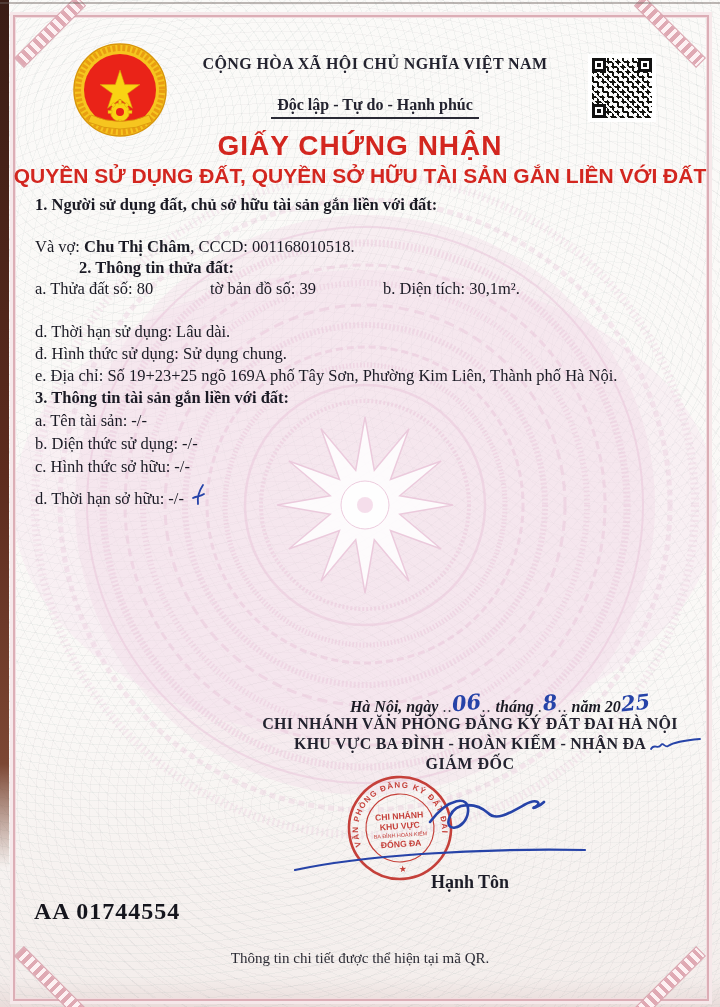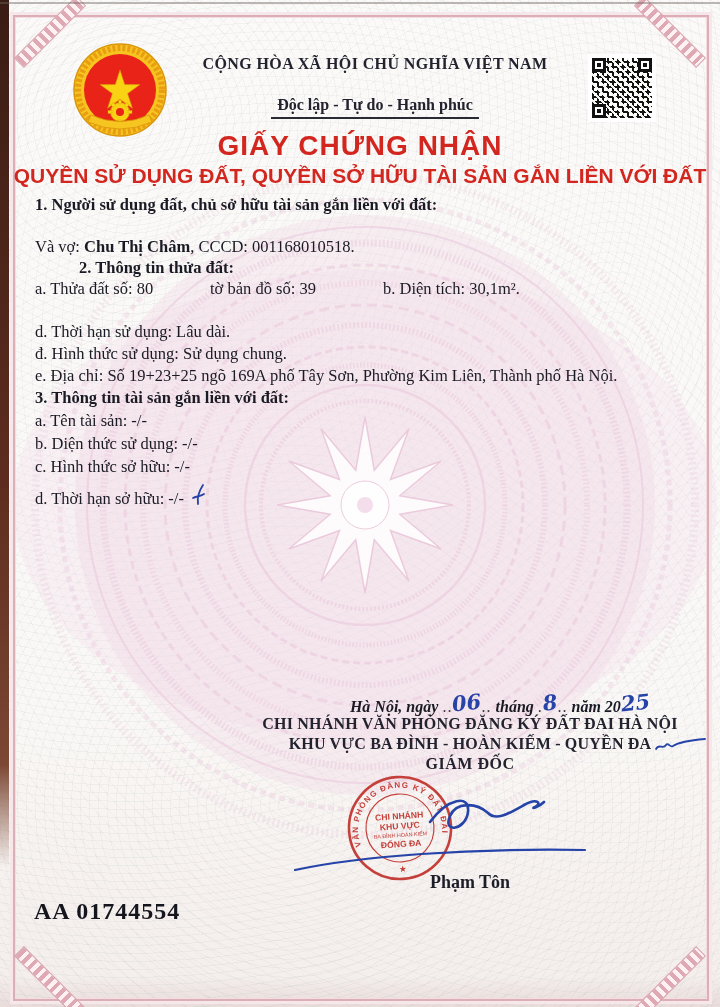--- a/index.html
+++ b/index.html
@@ -173,21 +173,21 @@
     <span>Hà Nội, ngày</span>
     <span class="dots">..</span><span class="hand">06</span><span class="dots">..</span>
     <span>tháng</span>
     <span class="dots">.</span><span class="hand">8</span><span class="dots">..</span>
     <span>năm 20</span><span class="hand">25</span>
   </div>
 
   <div id="office-block" class="abs">
     <div class="office-line">CHI NHÁNH VĂN PHÒNG ĐĂNG KÝ ĐẤT ĐAI HÀ NỘI</div>
     <div id="office2-wrap">
-      <span class="office-line">KHU VỰC BA ĐÌNH - HOÀN KIẾM - QUYỀN ĐA</span>
+      <span class="office-line">KHU VỰC BA ĐÌNH - HOÀN KIẾM - NHẬN ĐA</span>
       <svg id="office-squiggle" width="54" height="18" viewBox="0 0 54 18">
           <path d="M3,13 C6,7 10,14 13,9 C15,6 17,12 20,10 C26,6 40,4 52,3" fill="none" stroke="#2643a8" stroke-width="1.8" stroke-linecap="round"></path>
         </svg>
     </div>
     <div id="director-title">GIÁM ĐỐC</div>
   </div>
 
   <svg id="stamp" class="abs" viewBox="0 0 108 108">
     <circle cx="54" cy="54" r="51" fill="none" stroke="#c5403a" stroke-width="2.6"></circle>
     <circle cx="54" cy="54" r="34" fill="none" stroke="#c5403a" stroke-width="1.2"></circle>
@@ -204,19 +204,20 @@
       <text x="54" y="63" font-size="5.4">BA ĐÌNH HOÀN KIẾM</text>
       <text x="54" y="73" font-size="8.6" font-weight="bold">ĐỐNG ĐA</text>
     </g>
   </svg>
 
   <svg id="signature" class="abs" viewBox="0 0 320 100" fill="none" stroke="#2643a8" stroke-linecap="round">
     <path d="M150,42 C168,18 190,14 188,32 C186,50 162,54 170,36 C176,22 196,22 208,33 C216,41 228,34 244,25 C258,17 262,24 255,27 C250,29 258,28 264,22" stroke-width="2.6"></path>
     <path d="M15,90 C80,76 190,68 305,70" stroke-width="2.2"></path>
   </svg>
 
-  <div id="signer-name" class="abs">Phạm Tôn</div>
+  <div id="signer-name" class="abs">Hạnh Tôn</div>
 
   <div id="serial" class="abs">AA 01744554</div>
+  <div id="footnote" class="abs">Thông tin chi tiết được thể hiện tại mã QR.</div>
 
   <div id="edge-left" class="abs"></div>
   <div id="edge-top" class="abs"></div>
 </div>
 
 </body></html>

